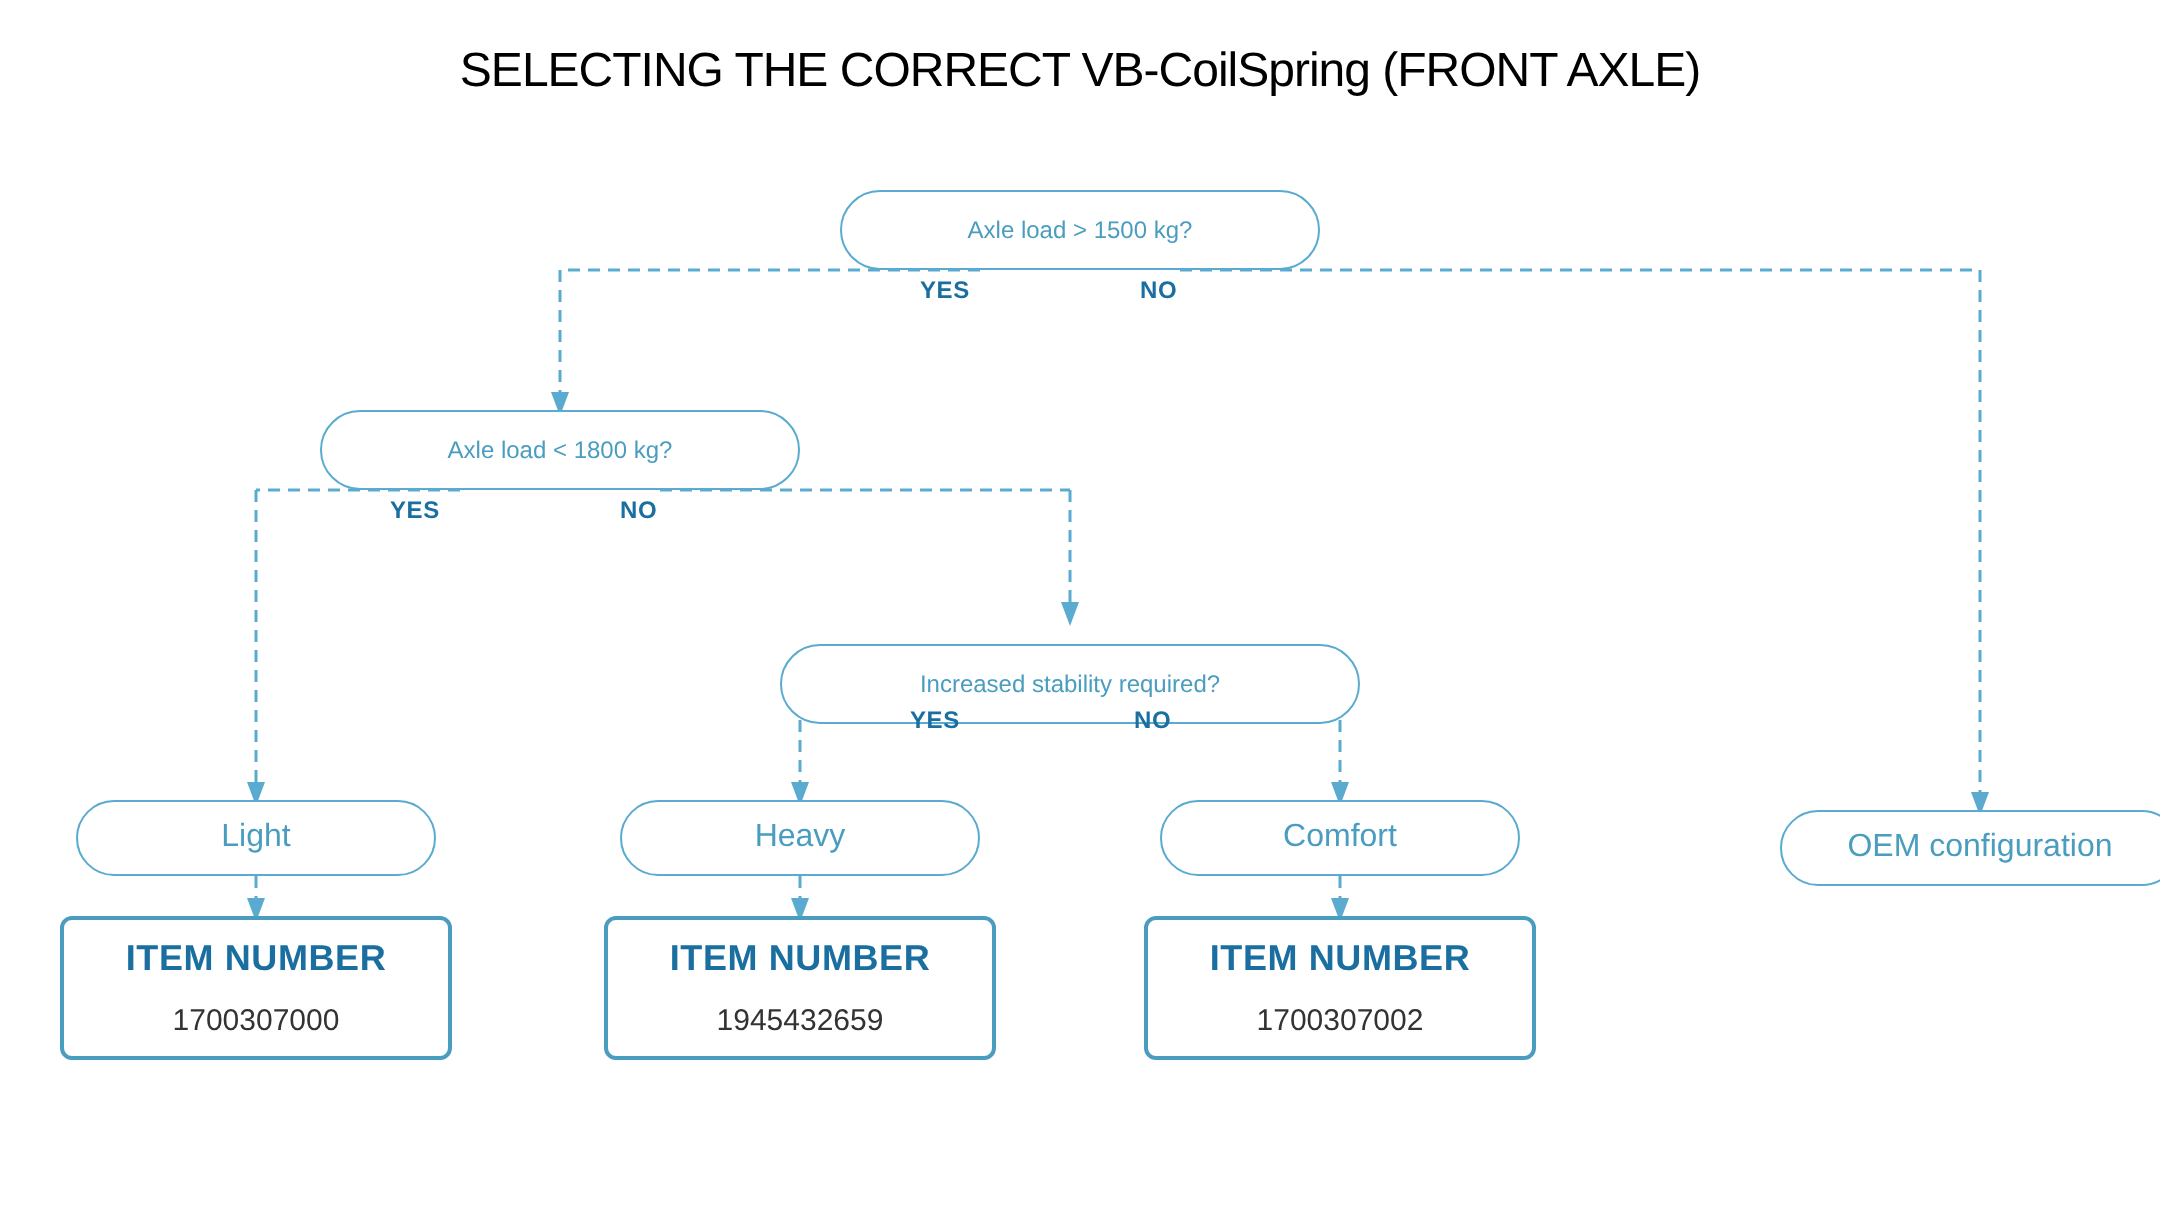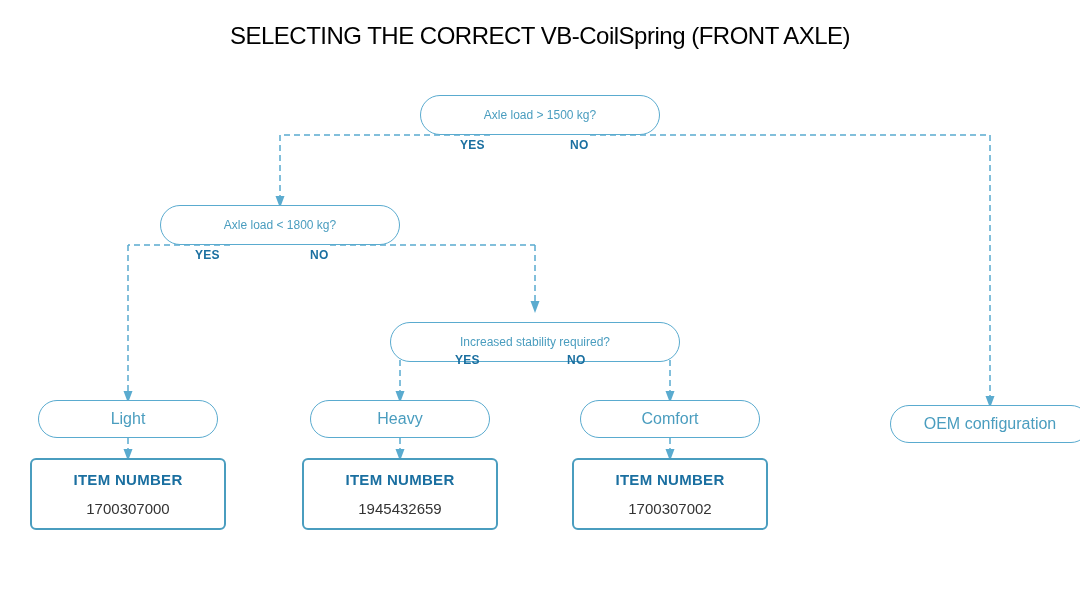--- a/index.html
+++ b/index.html
@@ -75,21 +75,21 @@
       background: #fff;
       display: flex;
       flex-direction: column;
       align-items: center;
       justify-content: center;
       text-align: center;
       padding: 8px 10px;
     }
 
     .item-box .item-label {
-      font-size: 15px;
+      font-size: 18px;
       font-weight: 900;
       color: #1a6fa0;
       letter-spacing: 0.3px;
     }
 
     .item-box .item-number {
       font-size: 15px;
       font-weight: 400;
       color: #333;
       margin-top: 12px;

